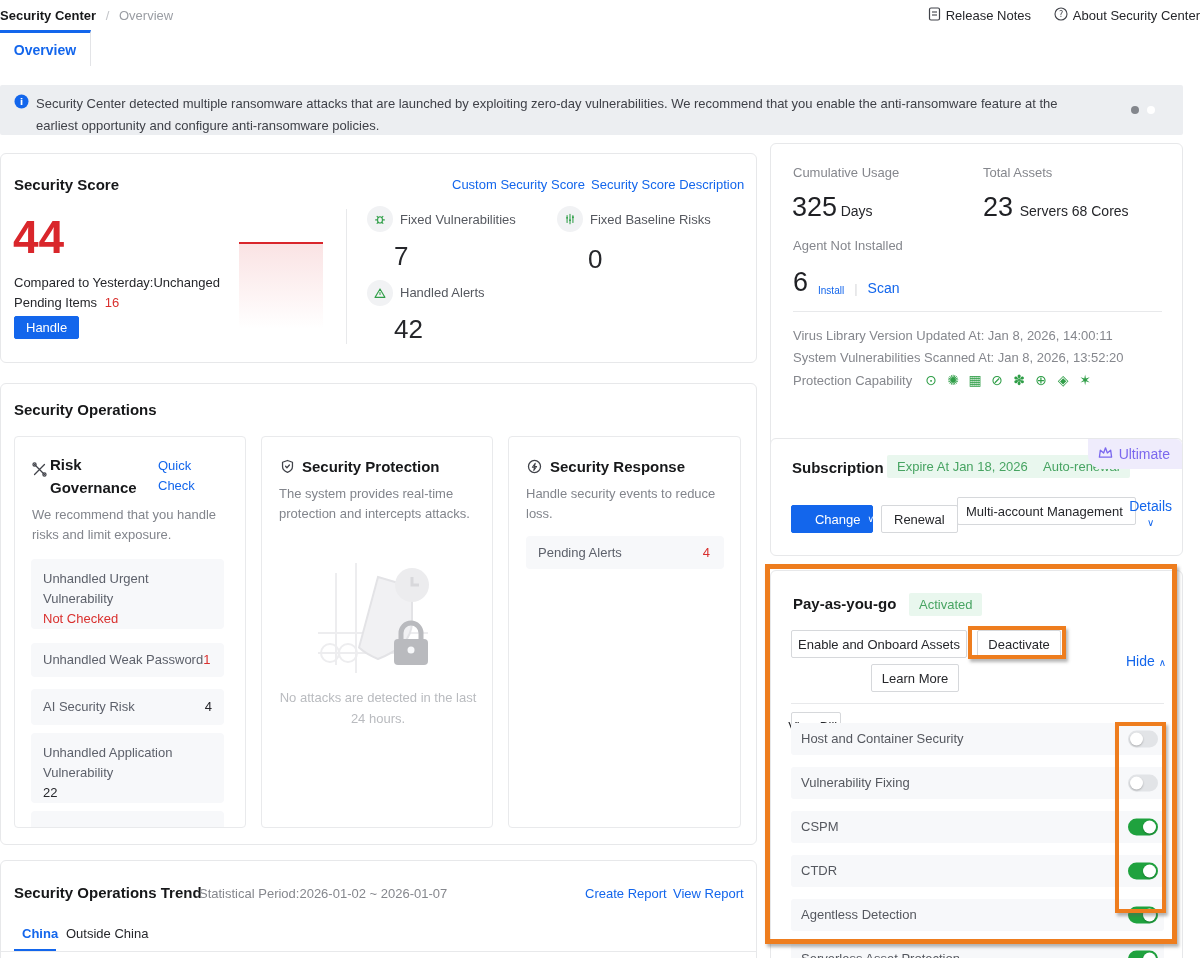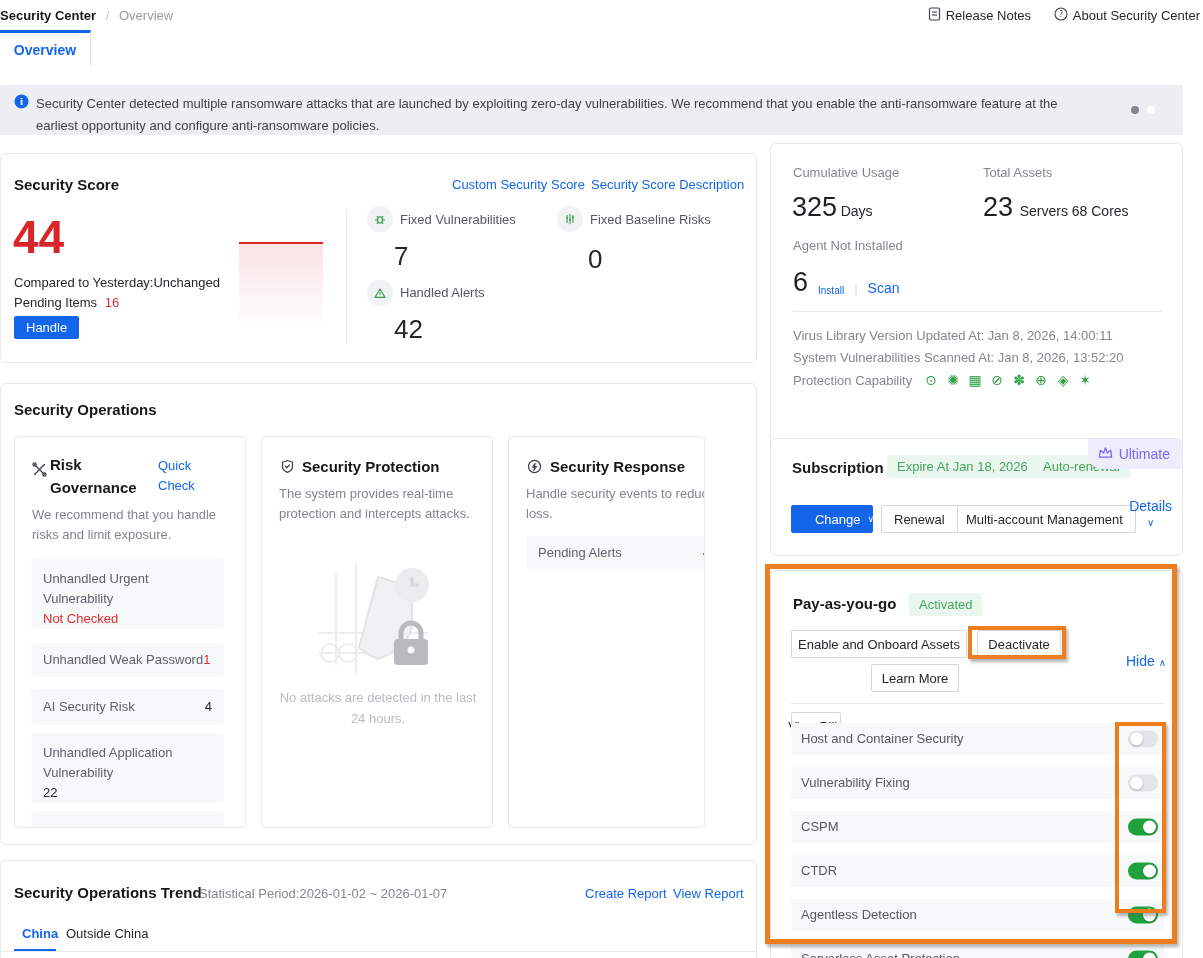--- a/index.html
+++ b/index.html
@@ -194,21 +194,21 @@
           <g>
               <rect x="86" y="84" width="34" height="26" rx="4" fill="#b9babe"></rect>
               <path d="M93 84v-6a10 10 0 0 1 20 0v6" fill="none" stroke="#b9babe" stroke-width="5"></path>
               <circle cx="103" cy="95" r="3.5" fill="#f7f8fa"></circle>
             </g>
         </svg>
       </div>
       <div style="position:absolute;left:16px;top:250px;width:200px;text-align:center;line-height:21px;color:#b9bbbf;">No attacks are detected in the last 24 hours.</div>
     </div>
 
-    <div class="inner-card" style="left:507px;top:52px;width:197px;height:392px;">
+    <div class="inner-card" style="left:507px;top:52px;width:233px;height:392px;">
       <span style="position:absolute;left:17px;top:21px;">
         <svg width="17" height="17" viewBox="0 0 24 24" fill="none" stroke="#41434a" stroke-width="1.8">
             <circle cx="12" cy="12" r="8.5"></circle>
             <path d="M13 7.5 9 13h3l-1 4.5L15 12h-3z" stroke-linejoin="round" stroke-width="1.5"></path>
           </svg>
       </span>
       <div class="card-title" style="position:absolute;left:41px;top:21px;">Security Response</div>
       <div class="gray" style="position:absolute;left:17px;top:47px;width:205px;line-height:20px;color:#82858c;">Handle security events to reduce loss.</div>
       <div class="g-item" style="left:17px;top:99px;width:198px;height:33px;padding:7px 12px;">
         <span>Pending Alerts</span>
@@ -274,21 +274,21 @@
       </span>
       <span style="color:#7b68ee;font-size:14px;">Ultimate</span>
     </div>
     <div class="btn btn-primary" style="left:20px;top:66px;width:82px;gap:7px;">
       <span>Change</span>
         <span class="chev" style="font-size:9px;">∨</span>
     </div>
     <div class="btn" style="left:110px;top:66px;">
         <span>Renewal</span>
       </div>
-    <div class="btn" style="left:186px;top:66px;padding-left:8px;">
+    <div class="btn" style="left:186px;top:58px;padding-left:8px;">
         <span>Multi-account Management</span>
       </div>
     <div style="position:absolute;right:10px;top:59px;text-align:center;color:#1366ec;cursor:pointer;">
       <div style="font-size:14px;">Details</div>
       <div class="chev" style="margin-top:3px;">∨</div>
     </div>
   </div>
 
   <div class="card" style="left:770px;top:570px;width:413px;height:400px;">
     <span class="card-title" style="position:absolute;left:22px;top:24px;">Pay-as-you-go</span>

